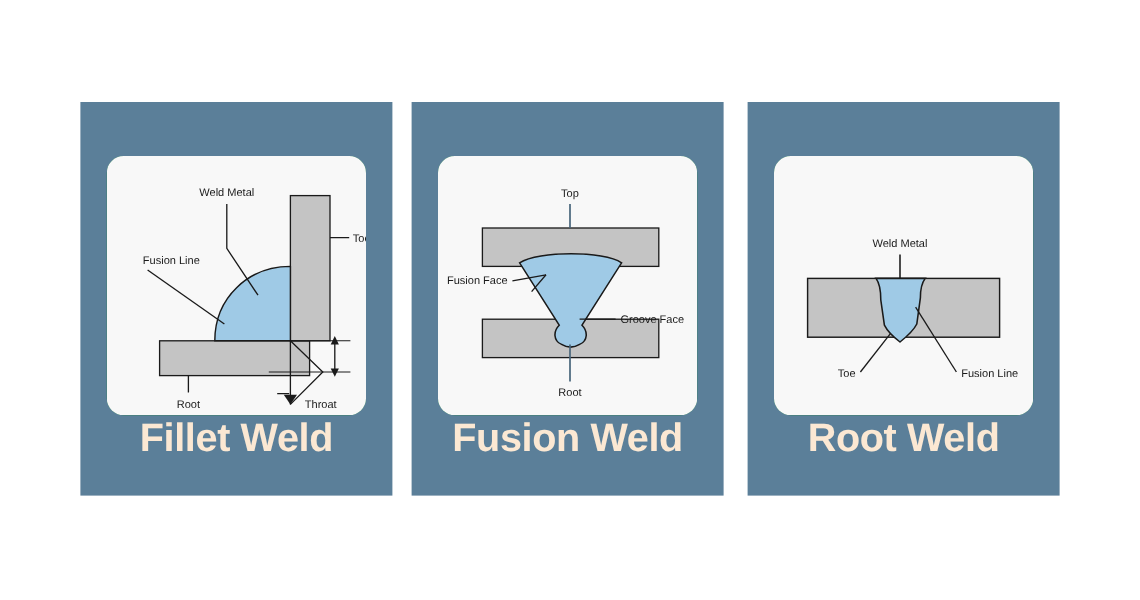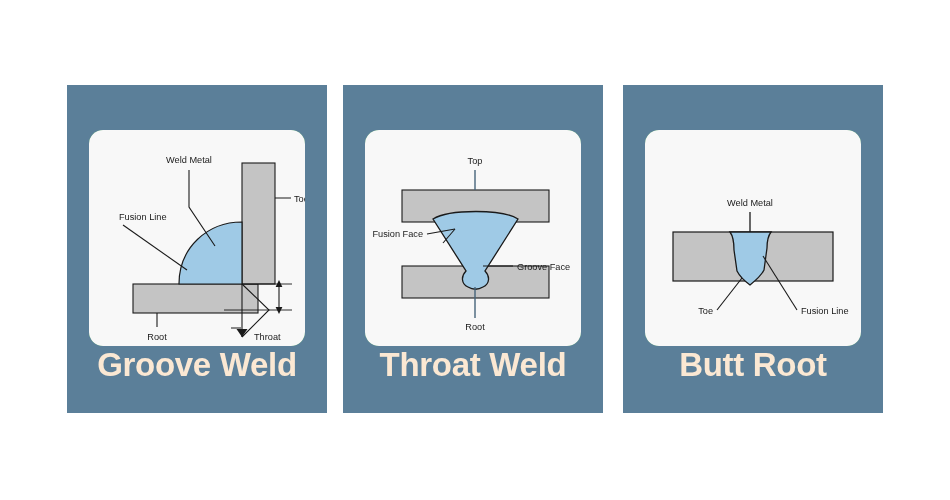--- a/index.html
+++ b/index.html
@@ -102,21 +102,21 @@
         <line x1="190" y1="152" x2="190" y2="182" stroke="#1a1a1a" stroke-width="1.1"></line>
         <polygon points="190,150 186.6,157 193.4,157" fill="#1a1a1a"></polygon>
         <polygon points="190,184 186.6,177 193.4,177" fill="#1a1a1a"></polygon>
 
         <line x1="142" y1="198" x2="152" y2="198" stroke="#1a1a1a" stroke-width="1.1"></line>
         <polygon points="153,207 147.5,199 158.5,199" fill="#1a1a1a"></polygon>
 
         <text class="dia-label" x="165" y="210" text-anchor="start">Throat</text>
       </svg>
     </div>
-    <div class="panel-title">Groove Weld</div>
+    <div class="panel-title">Fillet Weld</div>
   </div>
 
   <div class="panel" id="panel-groove">
     <div class="card">
       <svg width="216" height="216" viewBox="0 0 216 216">
         <rect x="0" y="0" width="216" height="216" fill="#f8f8f8"></rect>
 
         <rect x="37" y="60" width="147" height="32" fill="#c4c4c4" stroke="#1a1a1a" stroke-width="1.1"></rect>
 
         <rect x="37" y="136" width="147" height="32" fill="#c4c4c4" stroke="#1a1a1a" stroke-width="1.1"></rect>
@@ -134,21 +134,21 @@
         <line x1="78" y1="113" x2="90" y2="99" stroke="#1a1a1a" stroke-width="1.1"></line>
         <text class="dia-label" x="58" y="107" text-anchor="end">Fusion Face</text>
 
         <line x1="118" y1="136" x2="148" y2="136" stroke="#1a1a1a" stroke-width="1.1"></line>
         <text class="dia-label" x="152" y="139.5" text-anchor="start">Groove Face</text>
 
         <line x1="110" y1="157" x2="110" y2="188" stroke="#46647a" stroke-width="1.4"></line>
         <text class="dia-label" x="110" y="200" text-anchor="middle">Root</text>
       </svg>
     </div>
-    <div class="panel-title">Throat Weld</div>
+    <div class="panel-title">Fusion Weld</div>
   </div>
 
   <div class="panel" id="panel-butt">
     <div class="card">
       <svg width="216" height="216" viewBox="0 0 216 216">
         <rect x="0" y="0" width="216" height="216" fill="#f8f8f8"></rect>
 
         <rect x="28" y="102" width="160" height="49" fill="#c4c4c4" stroke="#1a1a1a" stroke-width="1.2"></rect>
 
         <path d="M 85 102
@@ -162,16 +162,16 @@
         <line x1="105" y1="82" x2="105" y2="102" stroke="#1a1a1a" stroke-width="1.3"></line>
         <text class="dia-label" x="105" y="76" text-anchor="middle">Weld Metal</text>
 
         <line x1="72" y1="180" x2="97" y2="148" stroke="#1a1a1a" stroke-width="1.1"></line>
         <text class="dia-label" x="68" y="184" text-anchor="end">Toe</text>
 
         <line x1="152" y1="180" x2="118" y2="126" stroke="#1a1a1a" stroke-width="1.1"></line>
         <text class="dia-label" x="156" y="184" text-anchor="start">Fusion Line</text>
       </svg>
     </div>
-    <div class="panel-title">Butt Root</div>
+    <div class="panel-title">Root Weld</div>
   </div>
 
 </div>
 
 </body></html>

